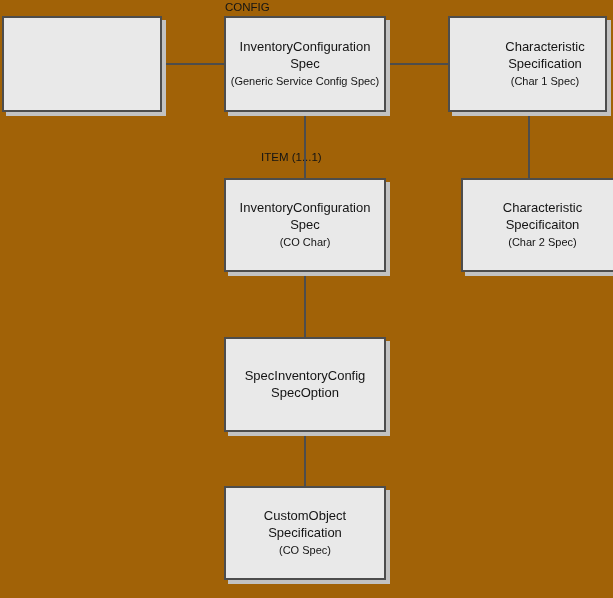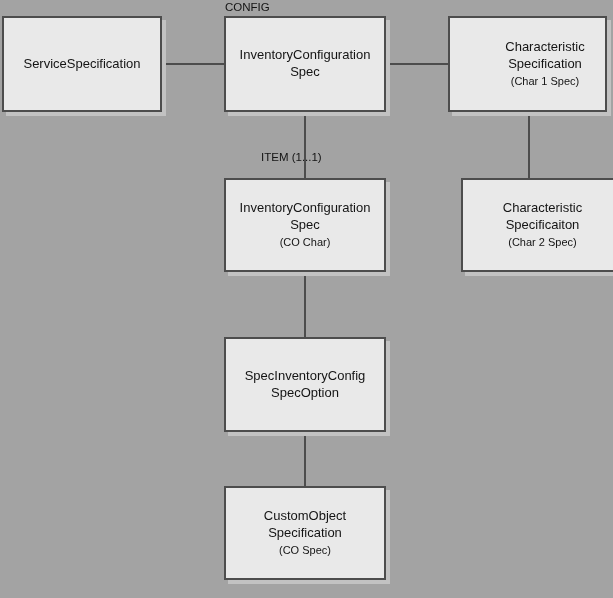--- a/index.html
+++ b/index.html
@@ -4,21 +4,21 @@
 <style>
   html, body {
     margin: 0;
     padding: 0;
     background: #ffffff;
   }
   .canvas {
     position: relative;
     width: 613px;
     height: 598px;
-    background: #a3a3a3;
+    background: #a16207;
     font-family: "Liberation Sans", sans-serif;
     overflow: hidden;
   }
   .node {
     position: absolute;
     box-sizing: border-box;
     background: #e9e9e9;
     border: 2px solid #4d4d4d;
     box-shadow: 4px 4px 0 0 #c2c2c2;
     display: flex;
@@ -78,25 +78,25 @@
   <div class="edge-label" id="label-item">ITEM (1...1)</div>
 
   <div class="connector" id="conn-left-center"></div>
   <div class="connector" id="conn-center-right"></div>
   <div class="connector" id="conn-config-item"></div>
   <div class="connector" id="conn-char1-char2"></div>
   <div class="connector" id="conn-item-option"></div>
   <div class="connector" id="conn-option-co"></div>
 
   <div class="node" id="node-service-spec">
-    <div class="node-title">ServiceSpecification</div>
   </div>
 
   <div class="node" id="node-inv-config-spec">
     <div class="node-title">InventoryConfiguration Spec</div>
+    <div class="node-sub">(Generic Service Config Spec)</div>
   </div>
 
   <div class="node" id="node-char-spec-1">
     <div class="node-title">Characteristic Specification</div>
     <div class="node-sub">(Char 1 Spec)</div>
   </div>
 
   <div class="node" id="node-inv-config-item">
     <div class="node-title">InventoryConfiguration Spec</div>
     <div class="node-sub">(CO Char)</div>

